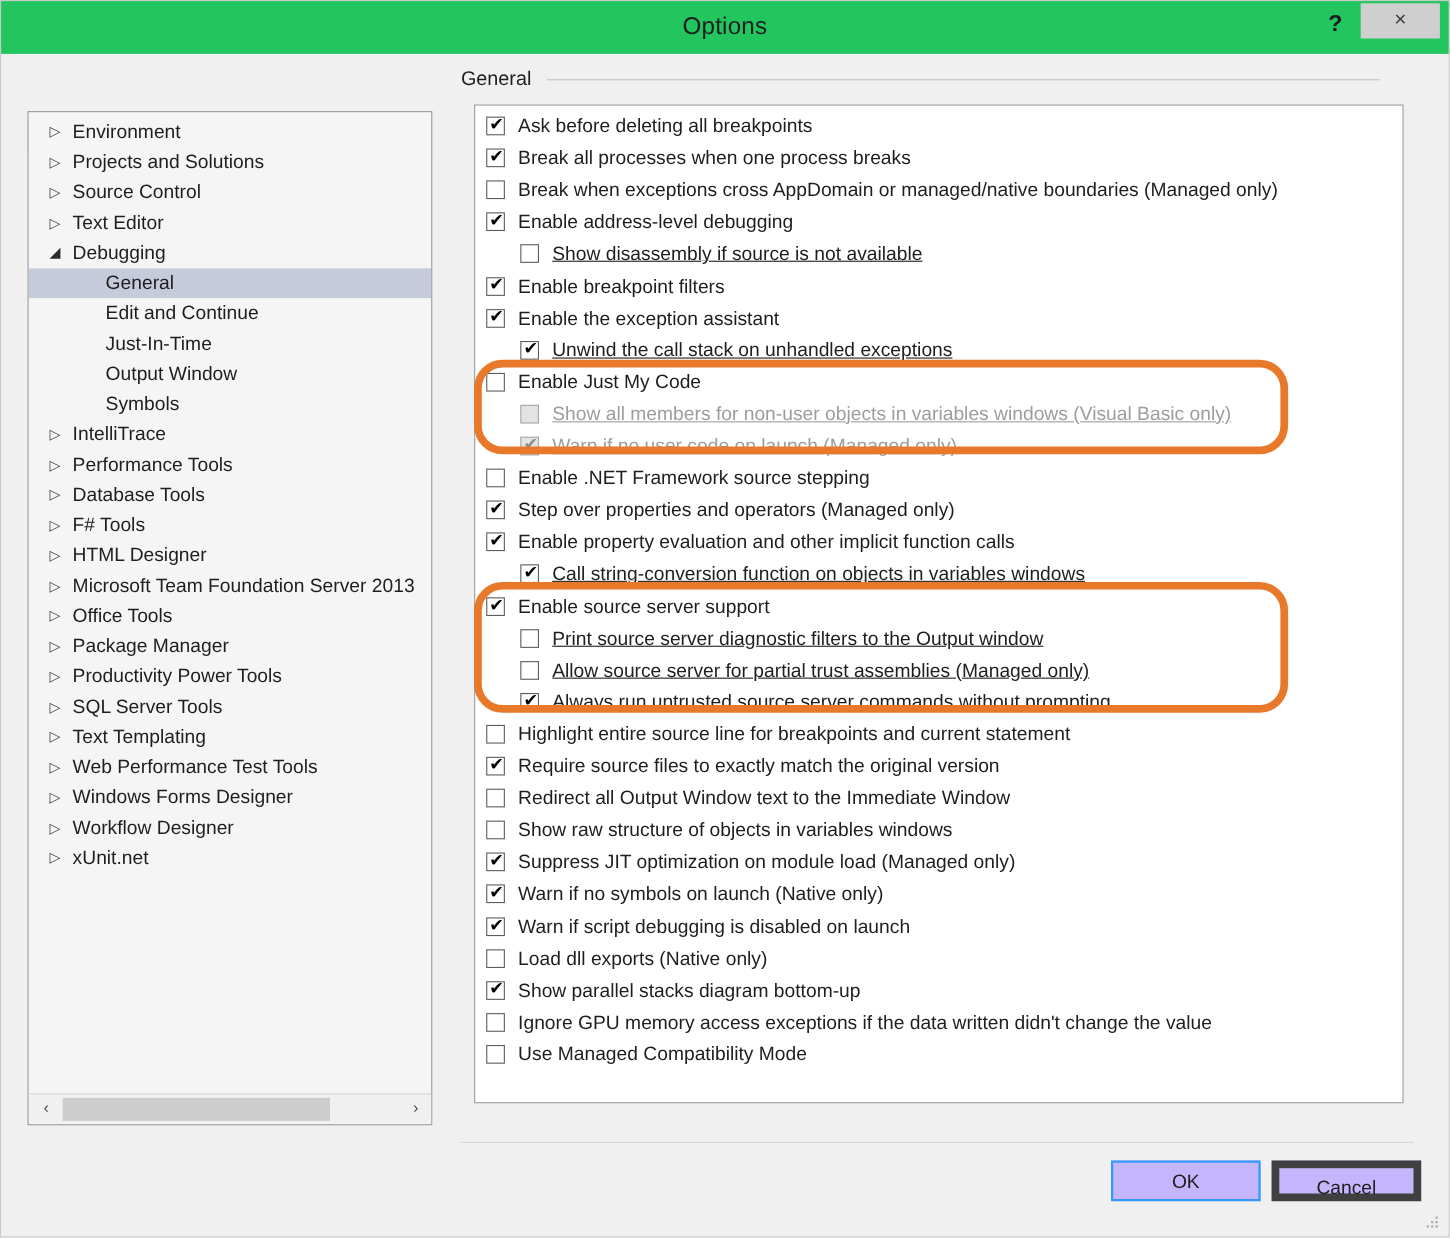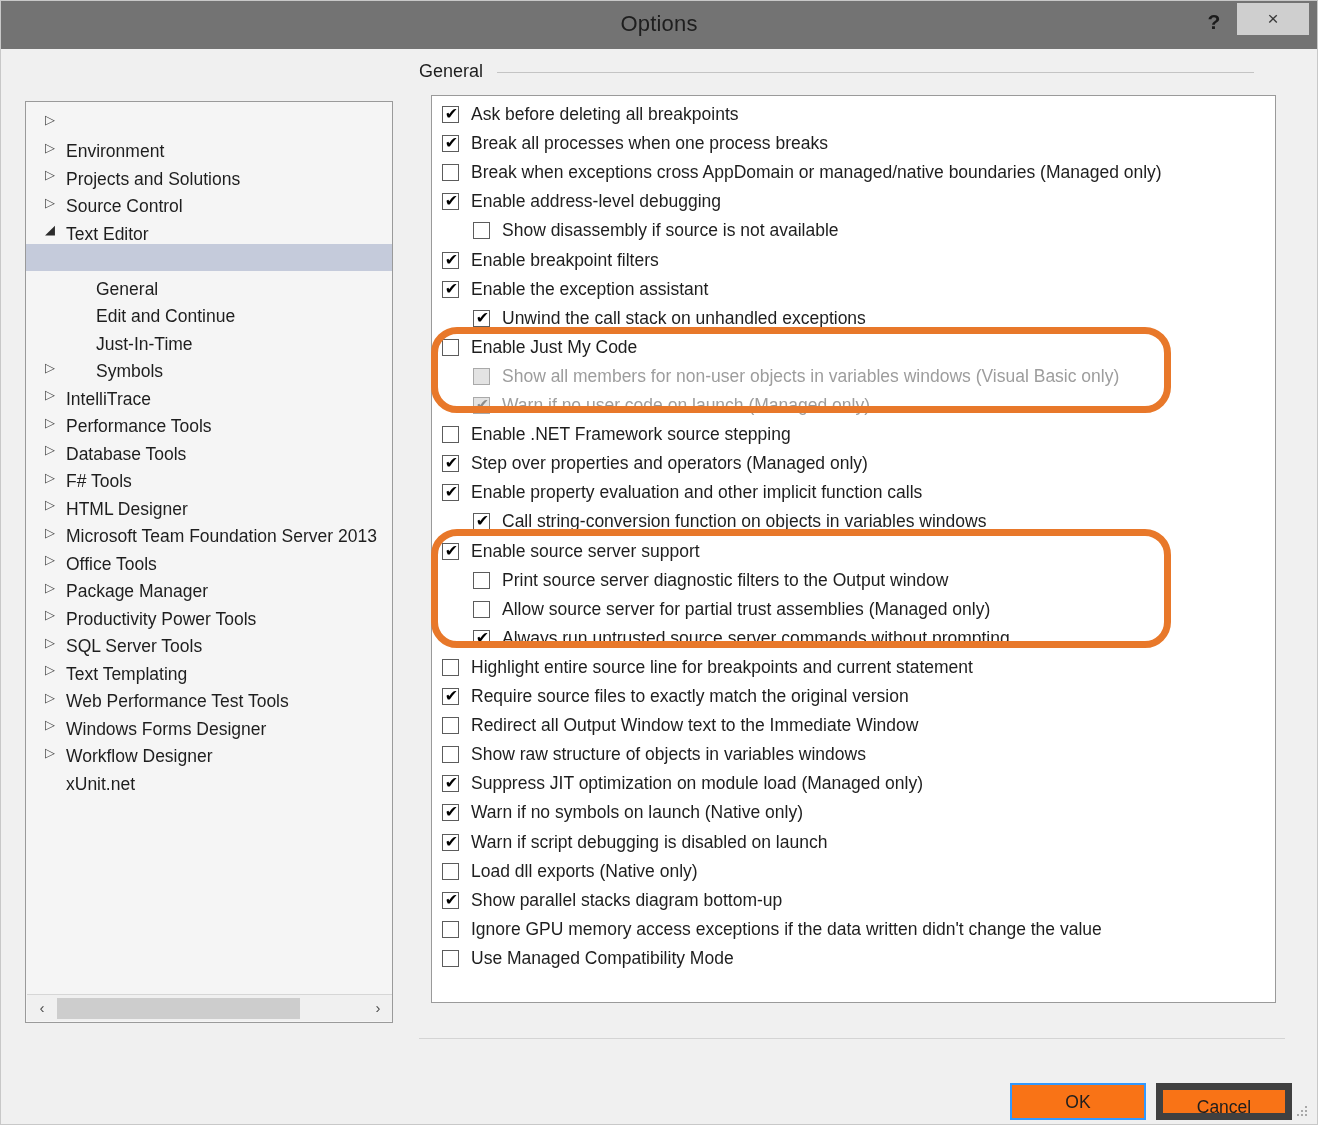--- a/index.html
+++ b/index.html
@@ -17,21 +17,21 @@
     background: #f0f0f0;
     border: 1px solid #c8c8c8;
     box-sizing: border-box;
   }
 
   
   #titlebar {
     position: absolute;
     left: 0; top: 0;
     width: 100%; height: 48px;
-    background: #737373;
+    background: #22c55e;
   }
   #title-text {
     position: absolute;
     left: 0; top: 10px;
     width: 100%;
     text-align: center;
     font-size: 22px;
     color: #1e1e1e;
     letter-spacing: 0.2px;
   }
@@ -111,21 +111,21 @@
   .tree-row.selected { background: #c5cbdb; }
   .tree-arrow {
     position: absolute;
     left: 16px; top: 0;
     width: 16px;
     font-size: 13px;
     color: #4a4a4a;
     text-align: center;
   }
   .tree-arrow.expanded { color: #2b2b2b; }
-  .tree-label { position: absolute; top: 0; margin-top: 32px; }
+  .tree-label { position: absolute; top: 0; }
   .tree-row.lvl0 .tree-label { left: 40px; }
   .tree-row.lvl1 .tree-label { left: 70px; }
 
   #tree-scrollbar {
     position: absolute;
     left: 1px; bottom: 1px;
     width: 366px; height: 26px;
     background: #f0f0f0;
     border-top: 1px solid #d6d6d6;
   }
@@ -186,21 +186,21 @@
     position: absolute;
     top: 6px;
     width: 17px; height: 17px;
     box-sizing: border-box;
     border: 1px solid #5c5c5c;
     background: #ffffff;
   }
   .opt-row.lvl0 .cb { left: 10px; }
   .opt-row.lvl1 .cb { left: 41px; }
   .opt-row.lvl0 .lbl { left: 39px; }
-  .opt-row.lvl1 .lbl { left: 70px; }
+  .opt-row.lvl1 .lbl { left: 70px; text-decoration: underline; }
 
   .opt-row .cb.disabled {
     background: #e3e3e3;
     border-color: #a9a9a9;
   }
   .cb .tick {
     position: absolute;
     left: 1px; top: -3px;
     width: 15px;
     text-align: center;
@@ -232,28 +232,27 @@
   #footer-rule {
     position: absolute;
     left: 418px; top: 1037px;
     width: 866px; height: 1px;
     background: #d4d4d4;
   }
   .dlg-button {
     position: absolute;
     top: 1054px;
     width: 136px; height: 37px;
-    background: #f97316;
+    background: #c4b5fd;
     box-sizing: border-box;
     font-size: 17.5px;
     color: #1e1e1e;
     text-align: center;
     line-height: 35px;
     cursor: default;
-    margin-top: 28px;
   }
   #ok-button {
     left: 1009px;
     border: 2px solid #3399ff;
   }
   #cancel-button {
     left: 1155px;
     border: 7px solid #404040;
   }
   #resize-grip {
@@ -306,20 +305,23 @@
           <span class="tree-label">Debugging</span>
         </div>
         <div class="tree-row lvl1 selected">
           <span class="tree-label">General</span>
         </div>
         <div class="tree-row lvl1">
           <span class="tree-label">Edit and Continue</span>
         </div>
         <div class="tree-row lvl1">
           <span class="tree-label">Just-In-Time</span>
+        </div>
+        <div class="tree-row lvl1">
+          <span class="tree-label">Output Window</span>
         </div>
         <div class="tree-row lvl1">
           <span class="tree-label">Symbols</span>
         </div>
         <div class="tree-row lvl0">
           <span class="tree-arrow">▷</span>
           <span class="tree-label">IntelliTrace</span>
         </div>
         <div class="tree-row lvl0">
           <span class="tree-arrow">▷</span>

